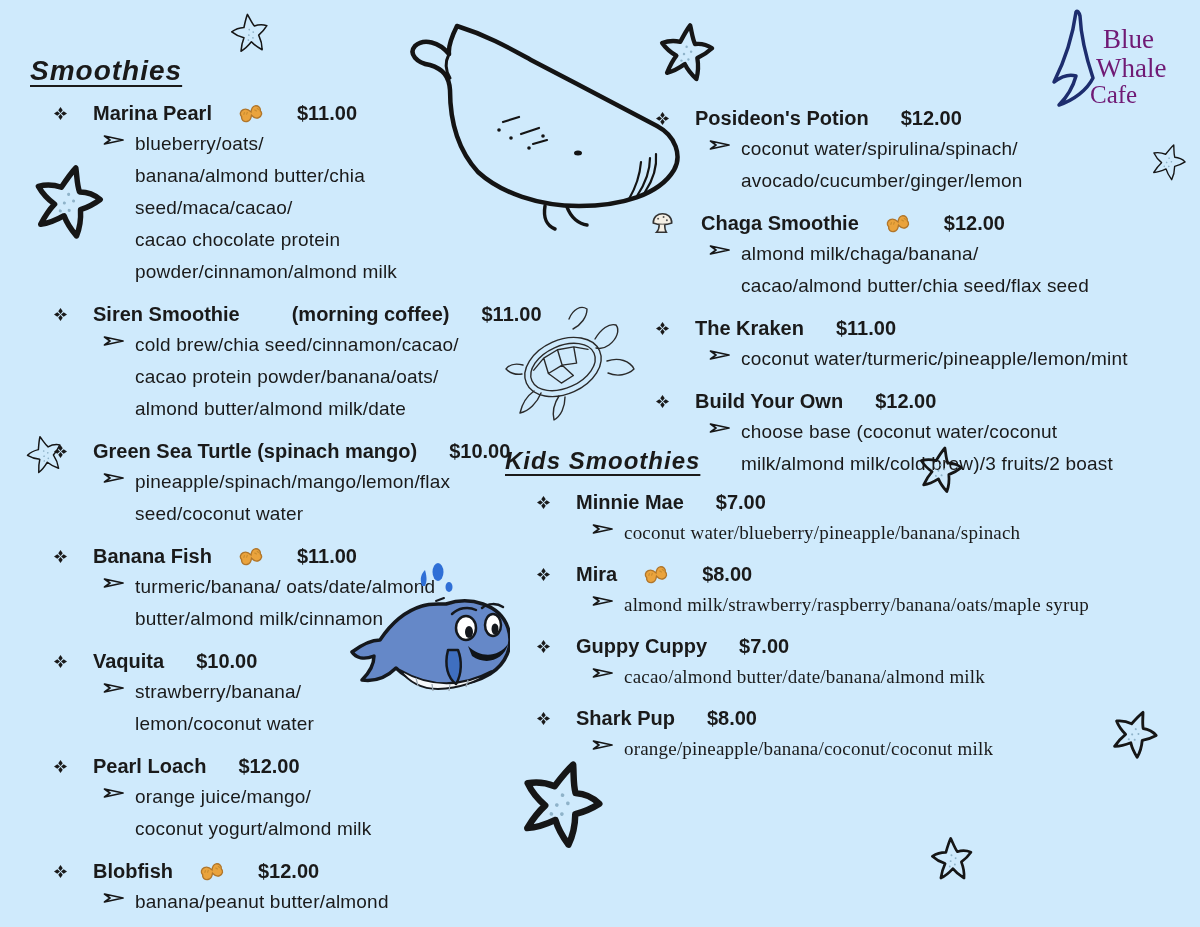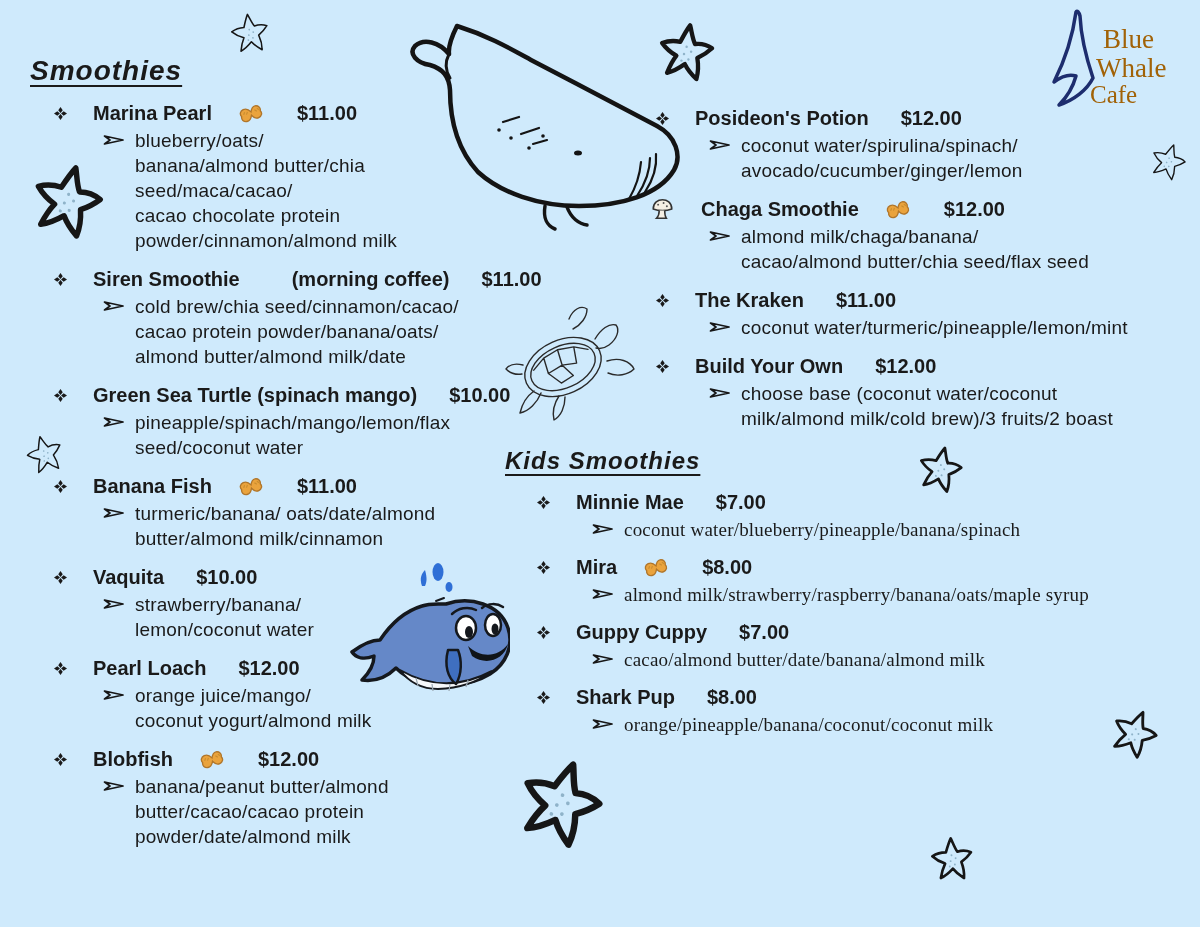--- a/index.html
+++ b/index.html
@@ -21,35 +21,35 @@
   .item{margin-bottom:13px;}
   #kids .item{margin-bottom:12px;}
   .item-head{
     display:flex;align-items:center;gap:26px;
     font-size:20px;font-weight:bold;line-height:26px;margin-bottom:2px;
     padding-left:24px;white-space:nowrap;
   }
   #col-right .item-head{padding-left:8px;}
   #kids .item-head{padding-left:32px;}
   .price{margin-left:6px;}
-  .item-ing{display:flex;padding-left:72px;font-size:19px;line-height:25px;letter-spacing:.2px;}
+  .item-ing{display:flex;padding-left:72px;font-size:19px;line-height:32px;letter-spacing:.2px;}
   #col-right .item-ing{padding-left:60px;}
   #kids .item-ing{padding-left:86px;font-family:Liberation Serif, serif;}
   .arrow-icon{flex:none;width:24px;height:14px;margin-top:5px;margin-right:9px;}
   .ing-text{white-space:pre-line;}
   .bullet-icon{flex:none;width:13px;height:13px;display:inline-block;}
   .peanut-icon{width:27px;height:19px;transform:rotate(-18deg);}
   .mushroom-icon{flex:none;width:25px;height:24px;margin-left:-6px;}
   .decor{position:absolute;pointer-events:none;}
   .star{stroke:#161616;}
   .star-thick{stroke-width:7;}
   .star-mid{stroke-width:5.5;}
   .star-thin{stroke-width:3.5;}
   
-  .logo-text{position:absolute;color:#a16207;font-family:"Liberation Serif",serif;line-height:1;}
+  .logo-text{position:absolute;color:#701a75;font-family:"Liberation Serif",serif;line-height:1;}
   #logo-blue{left:1103px;top:26px;font-size:27px;}
   #logo-whale{left:1096px;top:55px;font-size:27px;}
   #logo-cafe{left:1090px;top:82px;font-size:25px;}
 </style>
 </head>
 <body>
 
 <svg width="0" height="0" style="position:absolute" aria-hidden="true">
   <defs>
     <symbol id="sym-star" viewBox="0 0 100 100">

